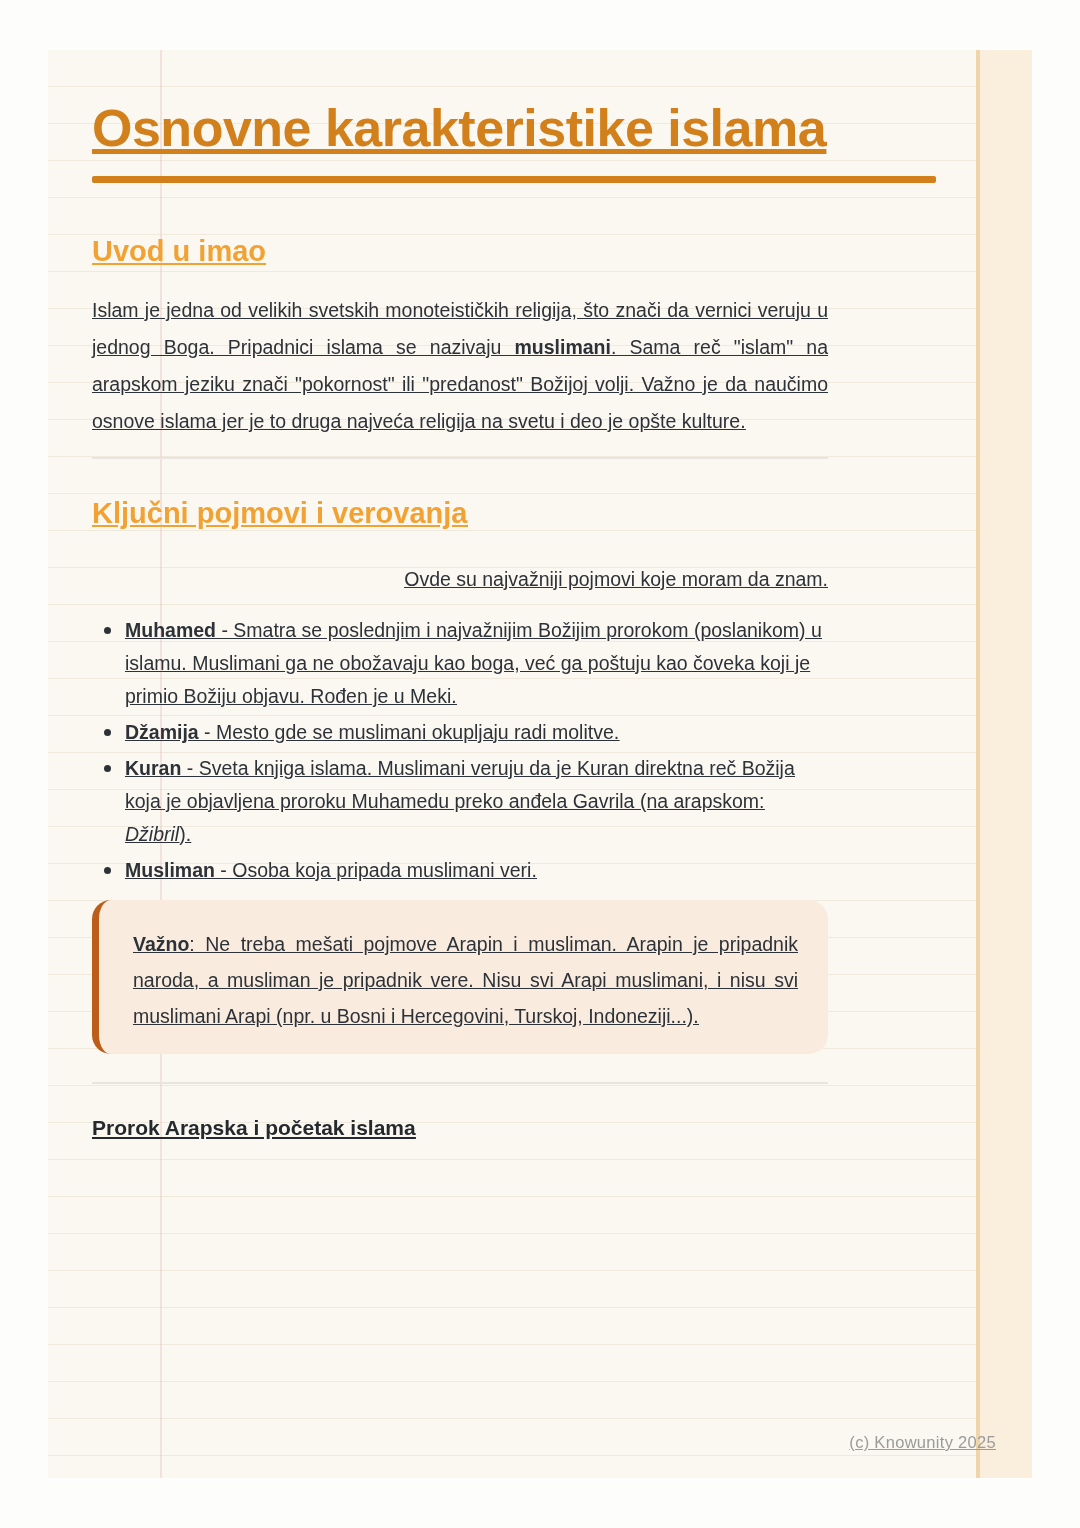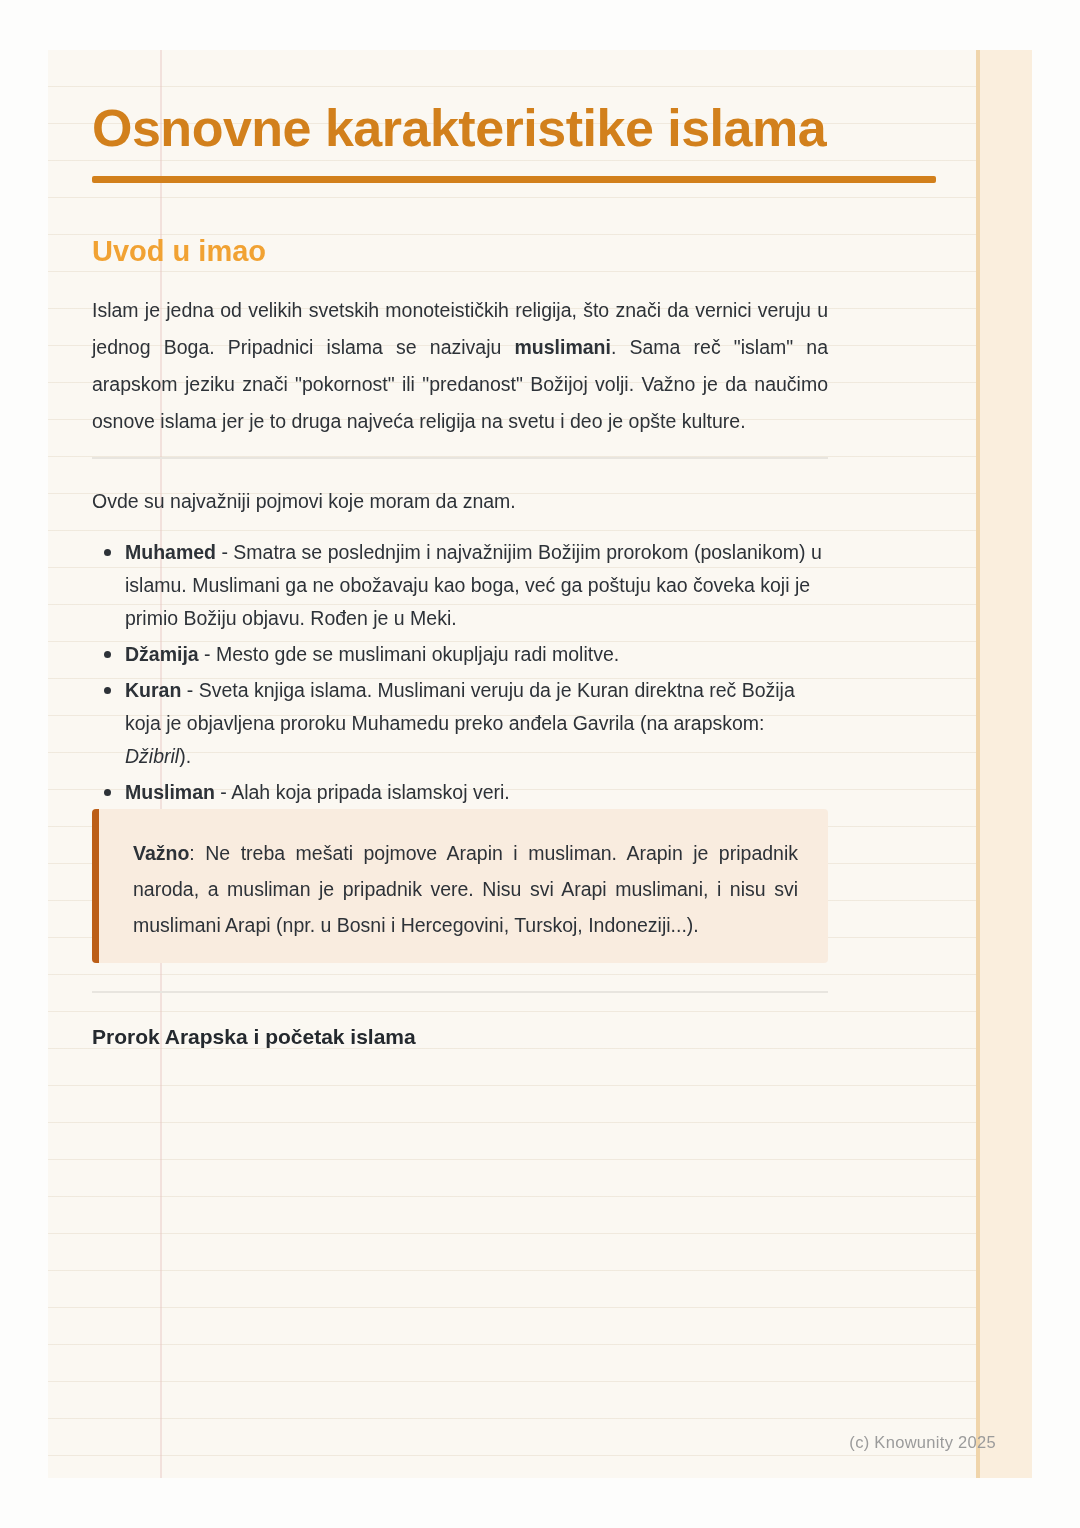--- a/index.html
+++ b/index.html
@@ -1,15 +1,15 @@
 <!DOCTYPE html>
 <html><head>
 <meta charset="utf-8">
 <style>
-  * { box-sizing: border-box; }
+  * { box-sizing: border-box; text-decoration: underline; }
   html, body {
     margin: 0; padding: 0;
     width: 1080px; height: 1528px;
     background: #fdfdfc;
     font-family: "Liberation Sans", "DejaVu Sans", sans-serif;
     color: #2d3238;
   }
   .canvas { position: relative; width: 1080px; height: 1528px; overflow: hidden; }
 
   
@@ -51,21 +51,21 @@
 
   .section-heading {
     font-size: 29px; line-height: 1.2; font-weight: 700;
     color: #f1a233;
     margin: 36px 0 0 0;
   }
   .section-heading.first { margin-top: 51px; }
 
   p { margin: 0; font-size: 19.5px; line-height: 37px; }
   .para { margin-top: 23px; text-align: justify; }
-  .lead  { margin-top: 24px; }
+  .lead  { margin-top: 30px; text-align: right; }
 
   hr.divider {
     border: none; height: 2px; background: #e8e5df;
     margin: 17px 0 0 0; width: 736px;
   }
   hr.divider.second { margin-top: 28px; }
   .section-heading.after-divider { margin-top: 37px; }
 
   ul.term-list { list-style: none; margin: 16px 0 0 0; padding: 0; }
   ul.term-list li {
@@ -75,23 +75,24 @@
   }
   ul.term-list li + li { margin-top: 3px; }
   ul.term-list li::before {
     content: "";
     position: absolute; left: 12px; top: 13px;
     width: 7px; height: 7px; border-radius: 50%;
     background: #2d3238;
   }
 
   .callout {
+    margin-top: 13px;
     background: #f9ecdf;
     border-left: 7px solid #bc5e17;
-    border-radius: 4px;
+    border-radius: 19px;
     padding: 26px 30px 20px 34px;
     font-size: 19.5px; line-height: 36px;
     text-align: justify;
   }
 
   .sub-heading {
     margin: 31px 0 0 0;
     font-size: 21px; line-height: 1.2; font-weight: 700;
     color: #24292e;
   }
@@ -119,27 +120,28 @@
     <div class="content">
 
       <h1 class="doc-title">Osnovne karakteristike islama</h1>
       <div class="title-rule"></div>
 
       <h2 class="section-heading first">Uvod u imao</h2>
       <p class="para"><span>Islam je jedna od velikih svetskih monoteističkih religija, što znači da vernici veruju u jednog Boga. Pripadnici islama se nazivaju </span><span class="b">muslimani</span><span>. Sama reč "islam" na arapskom jeziku znači "pokornost" ili "predanost" Božijoj volji. Važno je da naučimo osnove islama jer je to druga najveća religija na svetu i deo je opšte kulture.</span></p>
 
       <hr class="divider">
 
+      <h2 class="section-heading after-divider">Ključni pojmovi i verovanja</h2>
       <p class="lead">Ovde su najvažniji pojmovi koje moram da znam.</p>
 
       <ul class="term-list">
           <li><span class="b">Muhamed</span><span> - Smatra se poslednjim i najvažnijim Božijim prorokom (poslanikom) u islamu. Muslimani ga ne obožavaju kao boga, već ga poštuju kao čoveka koji je primio Božiju objavu. Rođen je u Meki.</span></li>
           <li><span class="b">Džamija</span><span> - Mesto gde se muslimani okupljaju radi molitve.</span></li>
           <li><span class="b">Kuran</span><span> - Sveta knjiga islama. Muslimani veruju da je Kuran direktna reč Božija koja je objavljena proroku Muhamedu preko anđela Gavrila (na arapskom: </span><span class="i">Džibril</span><span>).</span></li>
-          <li><span class="b">Musliman</span><span> - Alah koja pripada islamskoj veri.</span></li>
+          <li><span class="b">Musliman</span><span> - Osoba koja pripada muslimani veri.</span></li>
         </ul>
 
       <div class="callout"><span class="b">Važno</span><span>: Ne treba mešati pojmove Arapin i musliman. Arapin je pripadnik naroda, a musliman je pripadnik vere. Nisu svi Arapi muslimani, i nisu svi muslimani Arapi (npr. u Bosni i Hercegovini, Turskoj, Indoneziji...).</span></div>
 
       <hr class="divider second">
 
       <h3 class="sub-heading">Prorok Arapska i početak islama</h3>
 
     </div>
 

